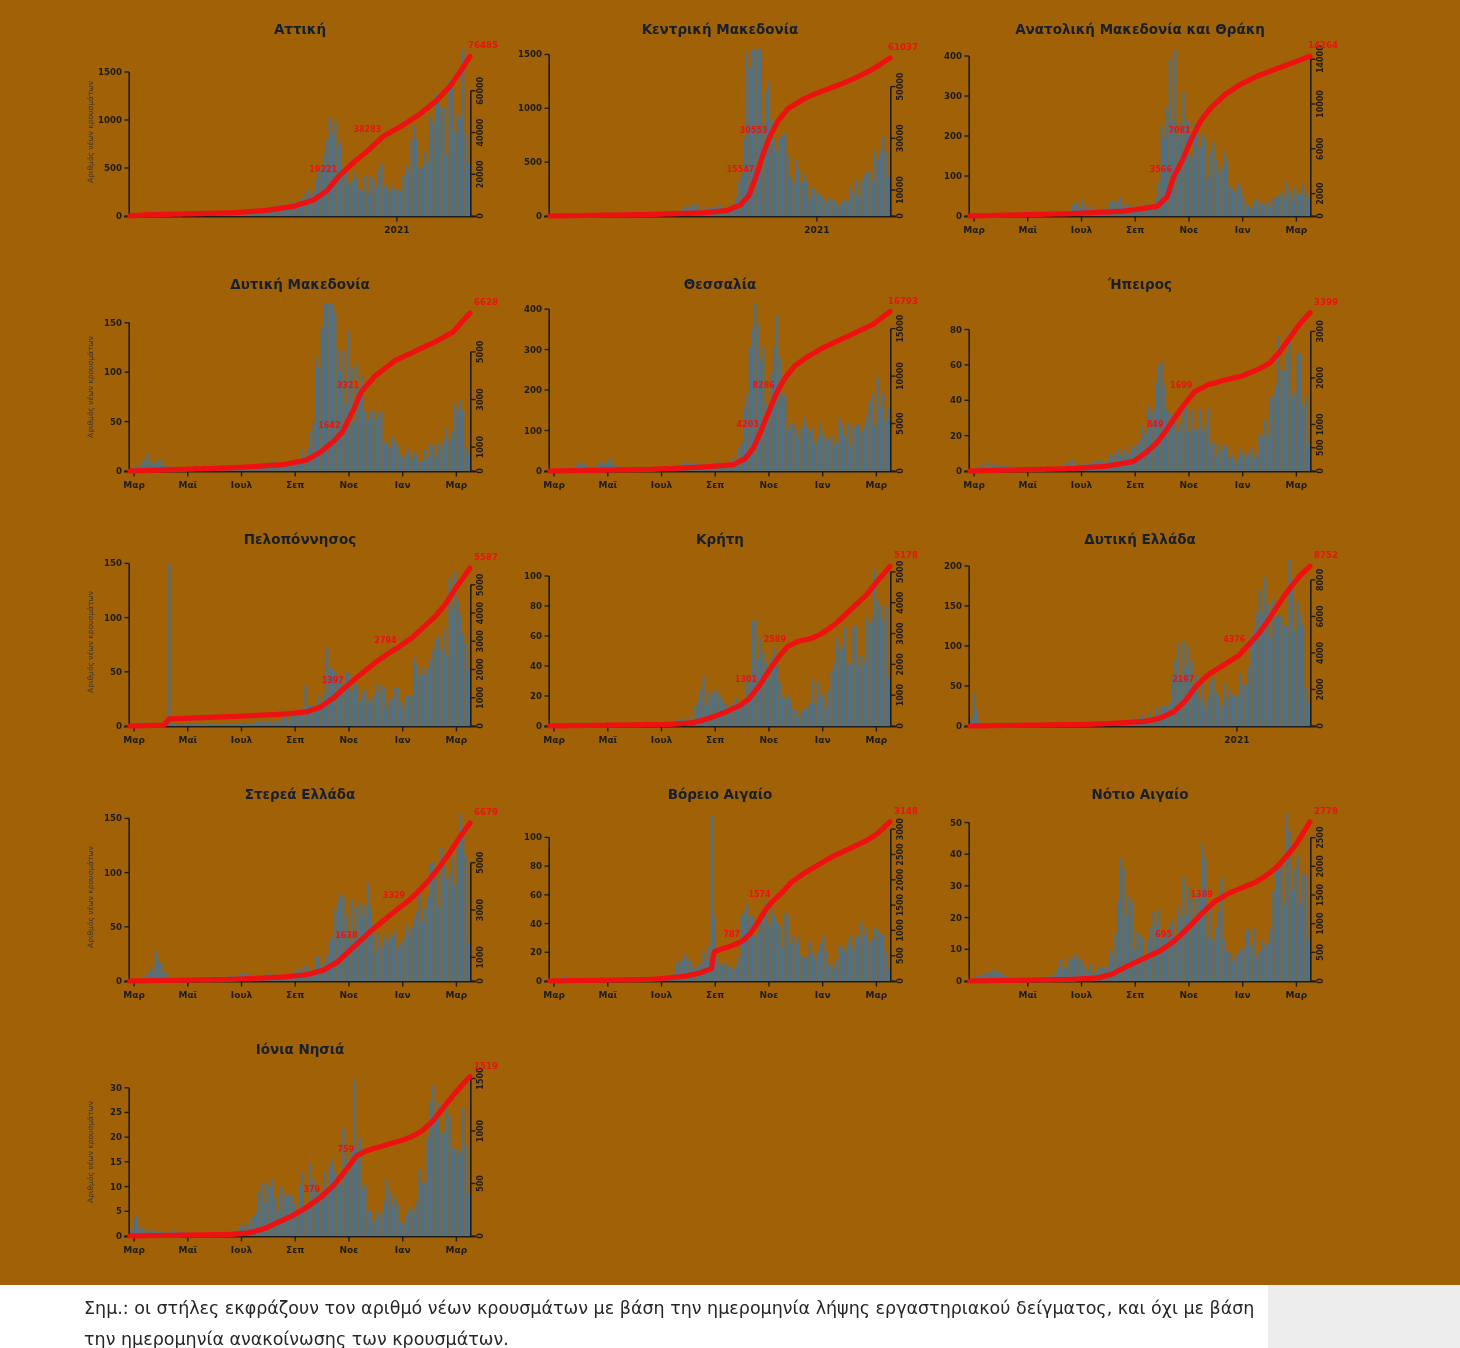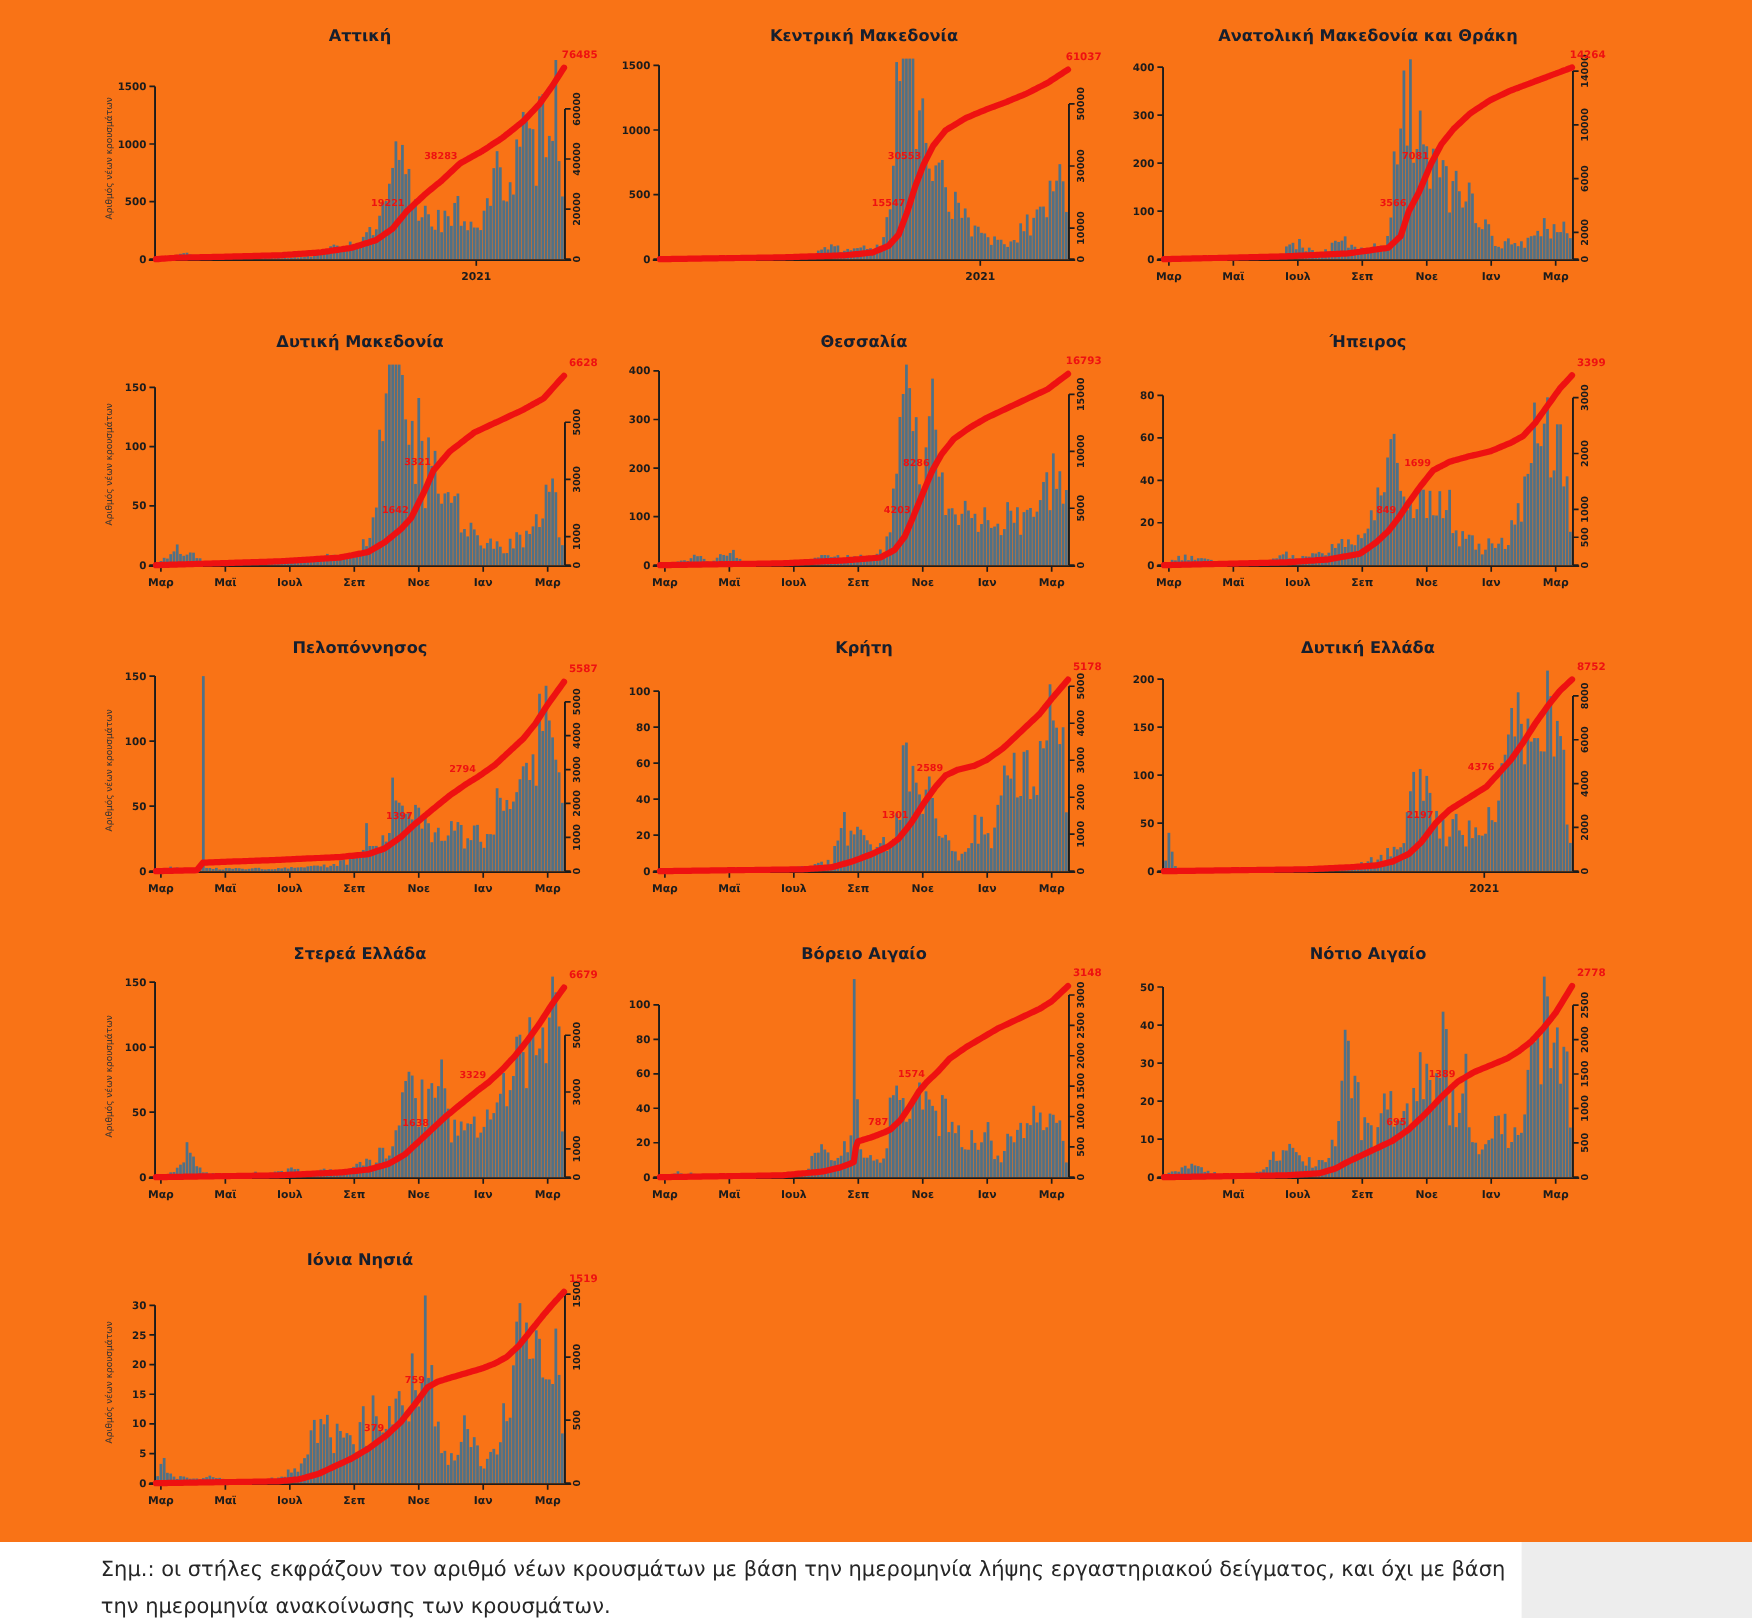--- a/index.html
+++ b/index.html
@@ -1,17 +1,17 @@
 <!DOCTYPE html>
 <html><head>
 <meta charset="utf-8">
 <style>
   html,body{margin:0;padding:0;background:#ffffff;}
   body{font-family:"DejaVu Sans","Liberation Sans",sans-serif;width:1460px;}
-  .charts-grid{display:grid;grid-template-columns:repeat(3,420px);row-gap:18px;padding:18px 0 10px 84px;background:#f97316;}
+  .charts-grid{display:grid;grid-template-columns:repeat(3,420px);row-gap:18px;padding:18px 0 10px 84px;background:#a16207;}
   .chart-cell{width:420px;height:237px;}
   svg text{font-family:"DejaVu Sans","Liberation Sans",sans-serif;}
   .footer-row{display:flex;align-items:stretch;}
   .note-box{width:1268px;background:#fff;padding:8px 0 14px 84px;box-sizing:border-box;
             font-size:17.5px;color:#262626;line-height:1.75;}
   .footer-gray{flex:1;background:#ededed;}
 </style>
 </head>
 <body>
 

